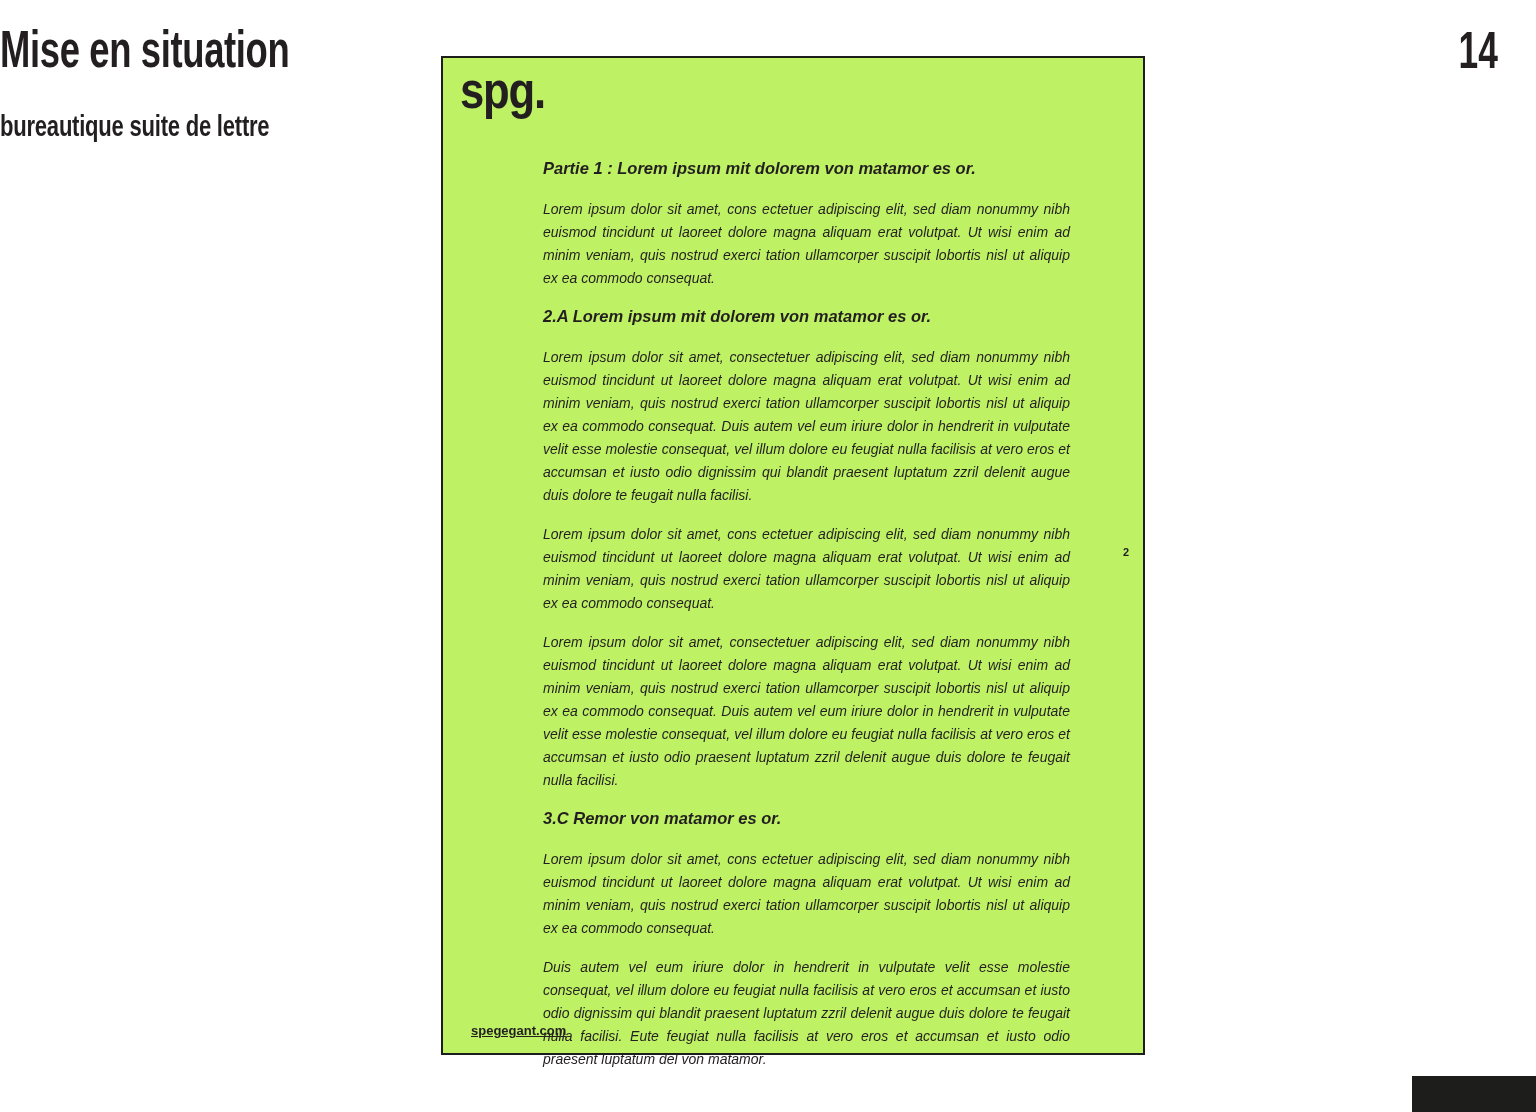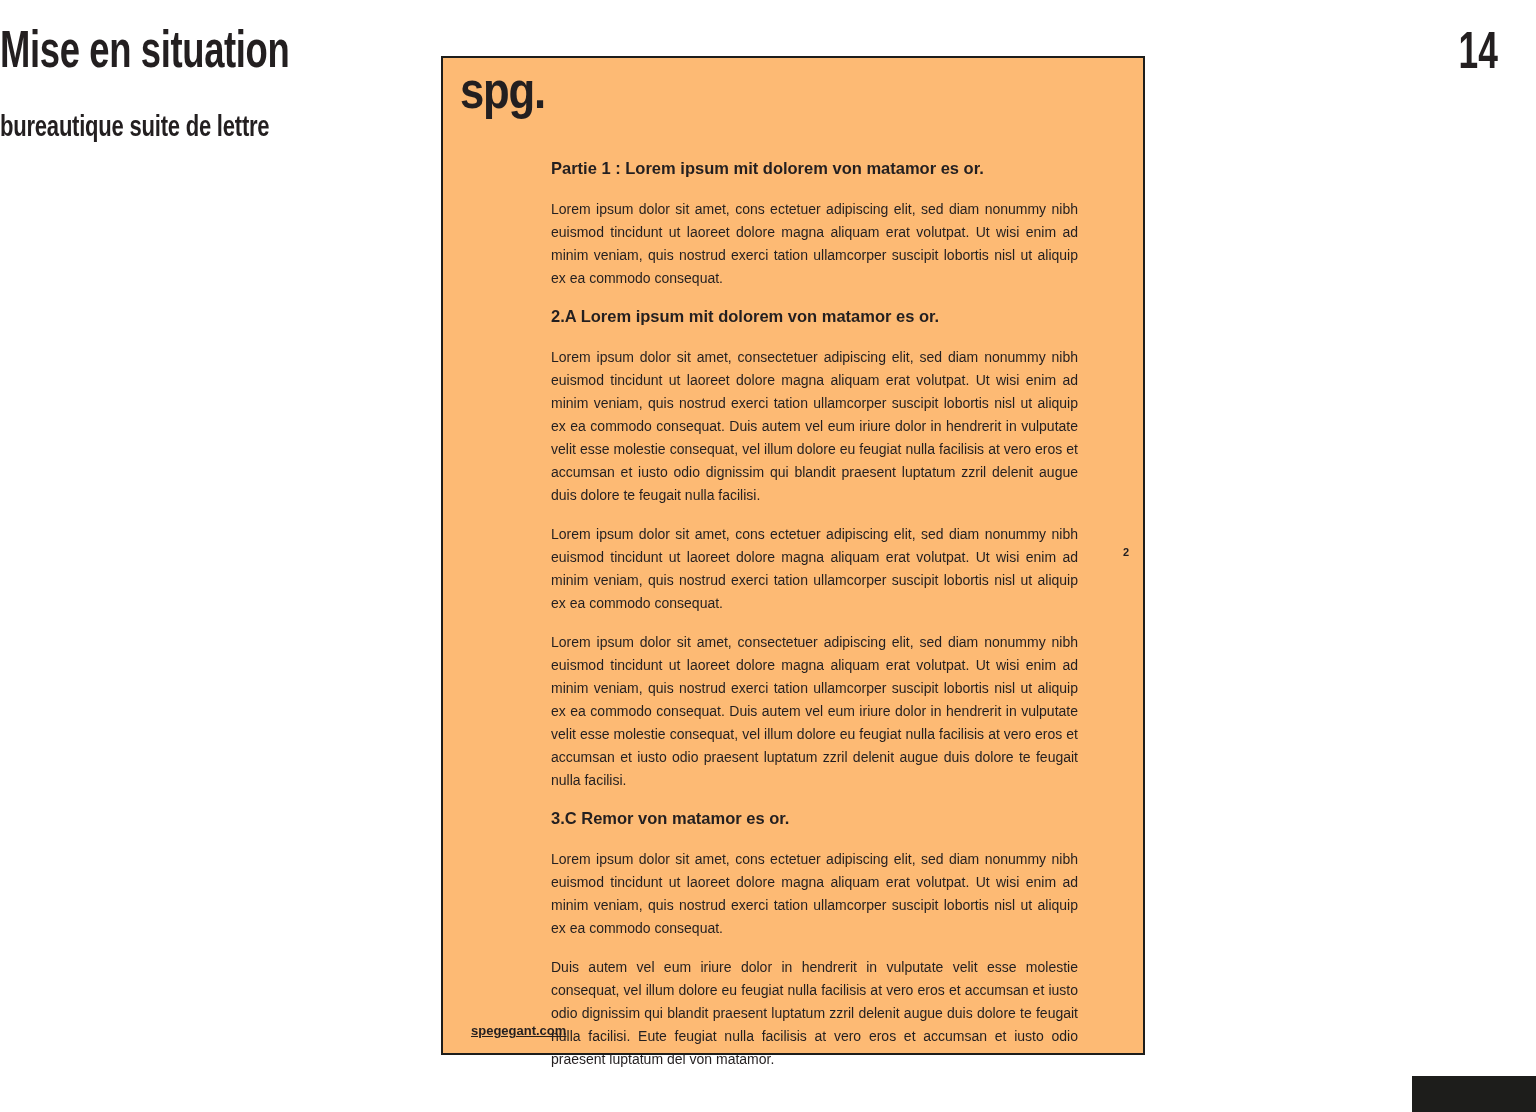--- a/index.html
+++ b/index.html
@@ -48,36 +48,37 @@
     transform-origin: right top;
   }
 
   
   .doc {
     position: absolute;
     left: 441px; top: 56px;
     width: 704px; height: 999px;
     box-sizing: border-box;
     border: 2.5px solid #1d1d1b;
-    background: #fdba74;
+    background: #bef264;
   }
   .doc-logo {
     position: absolute;
     left: 17px; top: 6px;
     font-size: 52px;
     line-height: 1.0;
     font-weight: bold;
     letter-spacing: -1.5px;
     transform: scaleX(0.84);
     transform-origin: left top;
   }
   .doc-body {
     position: absolute;
-    left: 108px; top: 100px;
+    left: 100px; top: 100px;
     width: 527px;
+    font-style: italic;
   }
   .sec-heading {
     margin: 0 0 19px 0;
     font-size: 16.5px;
     line-height: 21px;
     font-weight: bold;
   }
   .doc-body p {
     margin: 0 0 16px 0;
     font-size: 14px;

